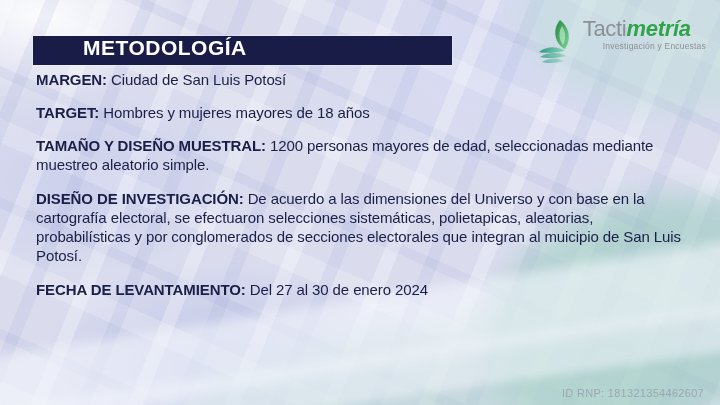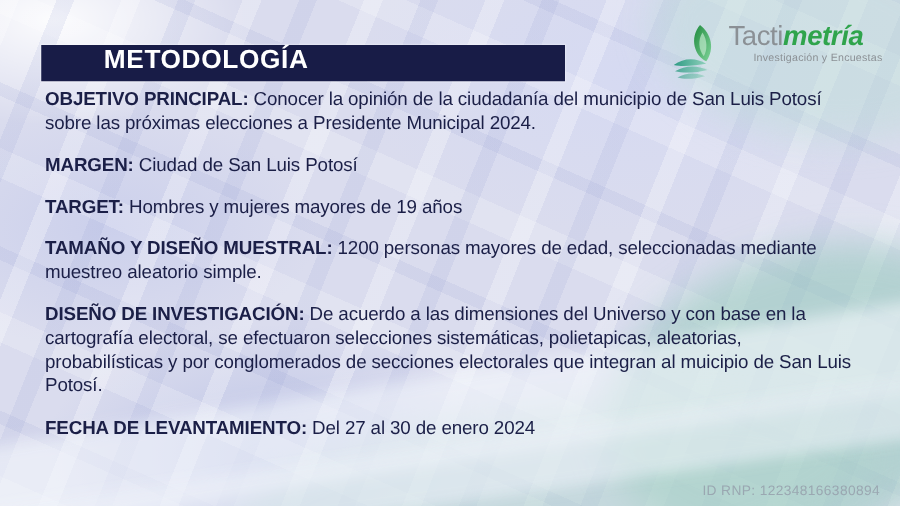--- a/index.html
+++ b/index.html
@@ -129,23 +129,22 @@
         <path d="M7 44 C14 40 22 40 29 43 C22 45 13 46 7 44 Z" fill="url(#swooshg)" opacity="0.6"></path>
       </svg>
     </span>
     <span class="logo-text">
       <span class="brand"><span class="gray">Tacti</span><span class="green">metría</span></span>
       <div class="tagline">Investigación y Encuestas</div>
     </span>
   </div>
 
   <div class="content">
-    <p><span class="label">OBJETIVO PRINCIPAL:</span><span>Conocer la opinión de la ciudadanía del municipio de San Luis Potosí sobre las próximas elecciones a Presidente Municipal 2024.</span></p>
     <p class="tight"><span class="label">MARGEN:</span><span>Ciudad de San Luis Potosí</span></p>
-    <p class="tight"><span class="label">TARGET:</span><span>Hombres y mujeres mayores de 19 años</span></p>
+    <p class="tight"><span class="label">TARGET:</span><span>Hombres y mujeres mayores de 18 años</span></p>
     <p><span class="label">TAMAÑO Y DISEÑO  MUESTRAL:</span><span>1200 personas mayores de edad, seleccionadas mediante muestreo aleatorio simple.</span></p>
     <p><span class="label">DISEÑO DE INVESTIGACIÓN:</span><span>De acuerdo a las dimensiones del Universo y con base en la cartografía electoral, se efectuaron selecciones sistemáticas, polietapicas, aleatorias, probabilísticas y por conglomerados de secciones electorales que integran al muicipio de San Luis Potosí.</span></p>
     <p><span class="label">FECHA DE LEVANTAMIENTO:</span><span>Del 27 al 30 de enero 2024</span></p>
   </div>
 
-  <div class="watermark">ID RNP: 122348166380894</div>
+  <div class="watermark">ID RNP: 181321354462607</div>
 
 </div>
 
 </body></html>

